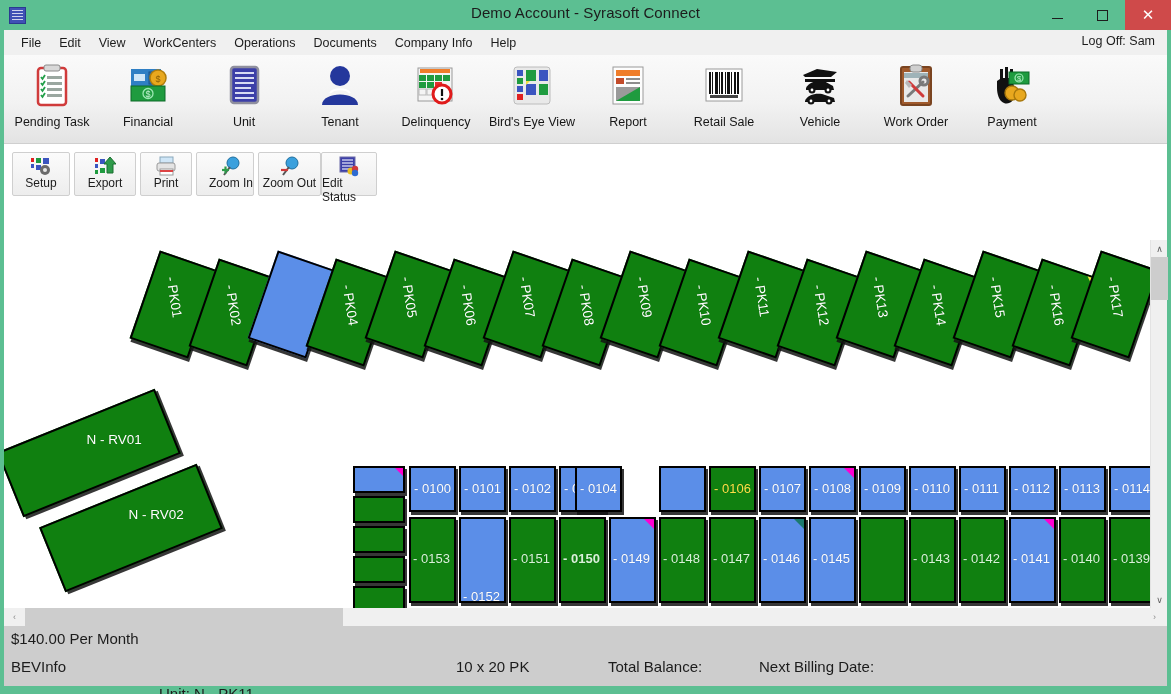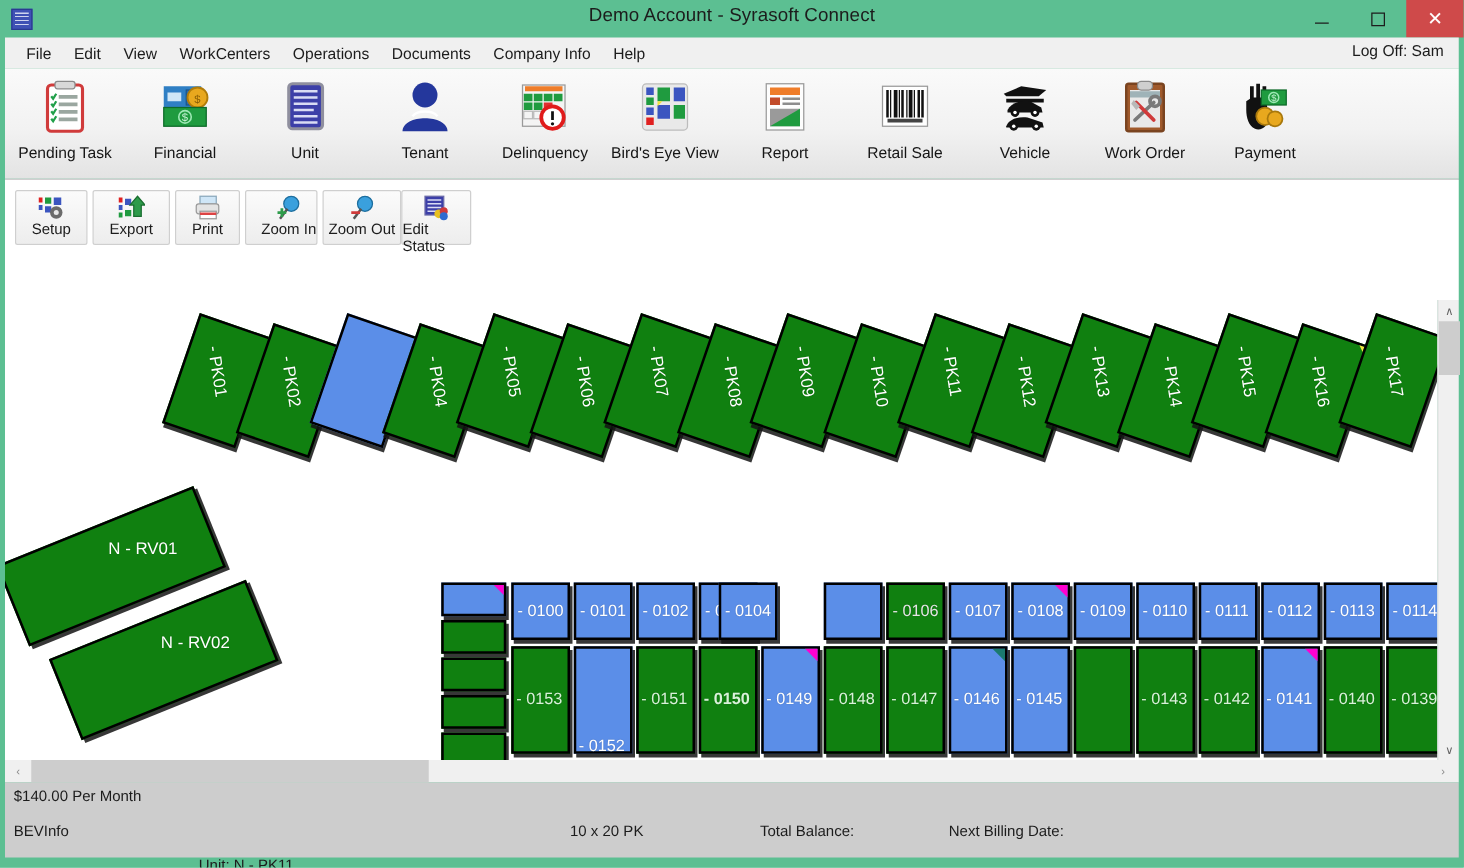--- a/index.html
+++ b/index.html
@@ -175,21 +175,21 @@
     background: #f0f0f0;
   }
   .hscroll .arrow { position: absolute; top: 0; width: 17px; height: 18px;
     display:flex;align-items:center;justify-content:center;font-size:9px;color:#8a8a8a;}
   .hscroll .thumb { position: absolute; left: 21px; top: 0; width: 318px; height: 18px; background: #cdcdcd; }
 
   
   .statusarea {
     position: absolute; left: 4px; top: 626px; width: 1163px; height: 60px;
     background: #cdcdcd;
-    font-size: 12px; color: #1c1c1c;
+    font-size: 15px; color: #1c1c1c;
   }
   .st-rate { position: absolute; left: 7px; top: 4px; }
   .st-row { position: absolute; top: 32px; }
   .st-bev { left: 7px; }
   .st-unit { left: 155px; margin-top: 27px; }
   .st-size { left: 452px; }
   .st-bal { left: 604px; }
   .st-next { left: 755px; }
 </style>
 </head>
@@ -637,21 +637,21 @@
           <span class="ulab" style="top: 13px; left: 3px; color: rgb(255, 255, 255); font-size: 13px;">- 0102</span>
         </div>
         <div class="unit rented" style="left: 555px; top: 226px; width: 47px; height: 46px;">
           <span class="ulab" style="top: 13px; left: 3px; color: rgb(255, 255, 255); font-size: 13px;">- 0103</span>
         </div>
         <div class="unit rented" style="left: 571px; top: 226px; width: 47px; height: 46px;">
           <span class="ulab" style="top: 13px; left: 3px; color: rgb(255, 255, 255); font-size: 13px;">- 0104</span>
         </div>
         <div class="unit rented" style="left: 655px; top: 226px; width: 47px; height: 46px;"></div>
         <div class="unit" style="left: 705px; top: 226px; width: 47px; height: 46px;">
-          <span class="ulab" style="top: 13px; left: 3px; color: #e5e5e5; font-size: 13px;">- 0106</span>
+          <span class="ulab" style="top: 13px; left: 3px; color: #fde047; font-size: 13px;">- 0106</span>
         </div>
         <div class="unit rented" style="left: 755px; top: 226px; width: 47px; height: 46px;">
           <span class="ulab" style="top: 13px; left: 3px; color: rgb(255, 255, 255); font-size: 13px;">- 0107</span>
         </div>
         <div class="unit rented" style="left: 805px; top: 226px; width: 47px; height: 46px;">
           <span class="ulab" style="top: 13px; left: 3px; color: rgb(255, 255, 255); font-size: 13px;">- 0108</span>
           <span class="corner-mark" style="border-width: 0px 10px 10px 0px; border-color: transparent rgb(255, 0, 208) transparent transparent;"></span>
         </div>
         <div class="unit rented" style="left: 855px; top: 226px; width: 47px; height: 46px;">
           <span class="ulab" style="top: 13px; left: 3px; color: rgb(255, 255, 255); font-size: 13px;">- 0109</span>

